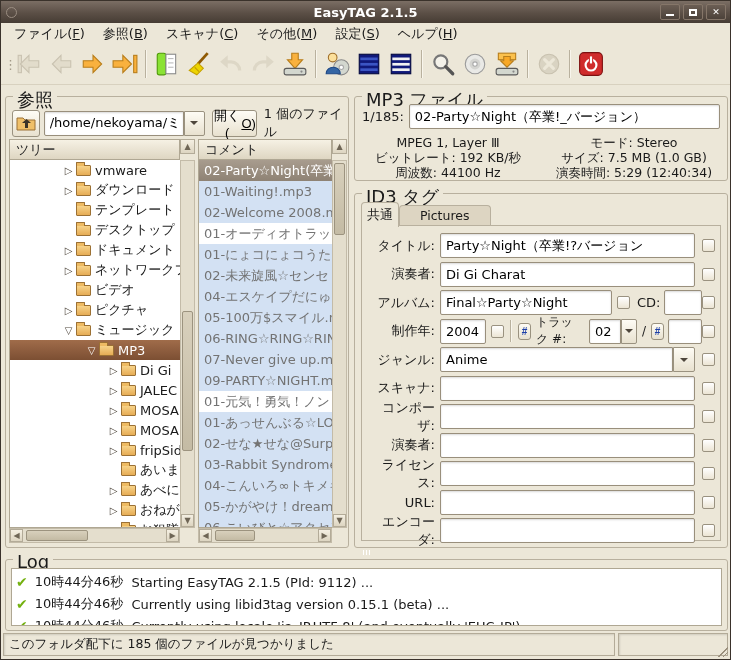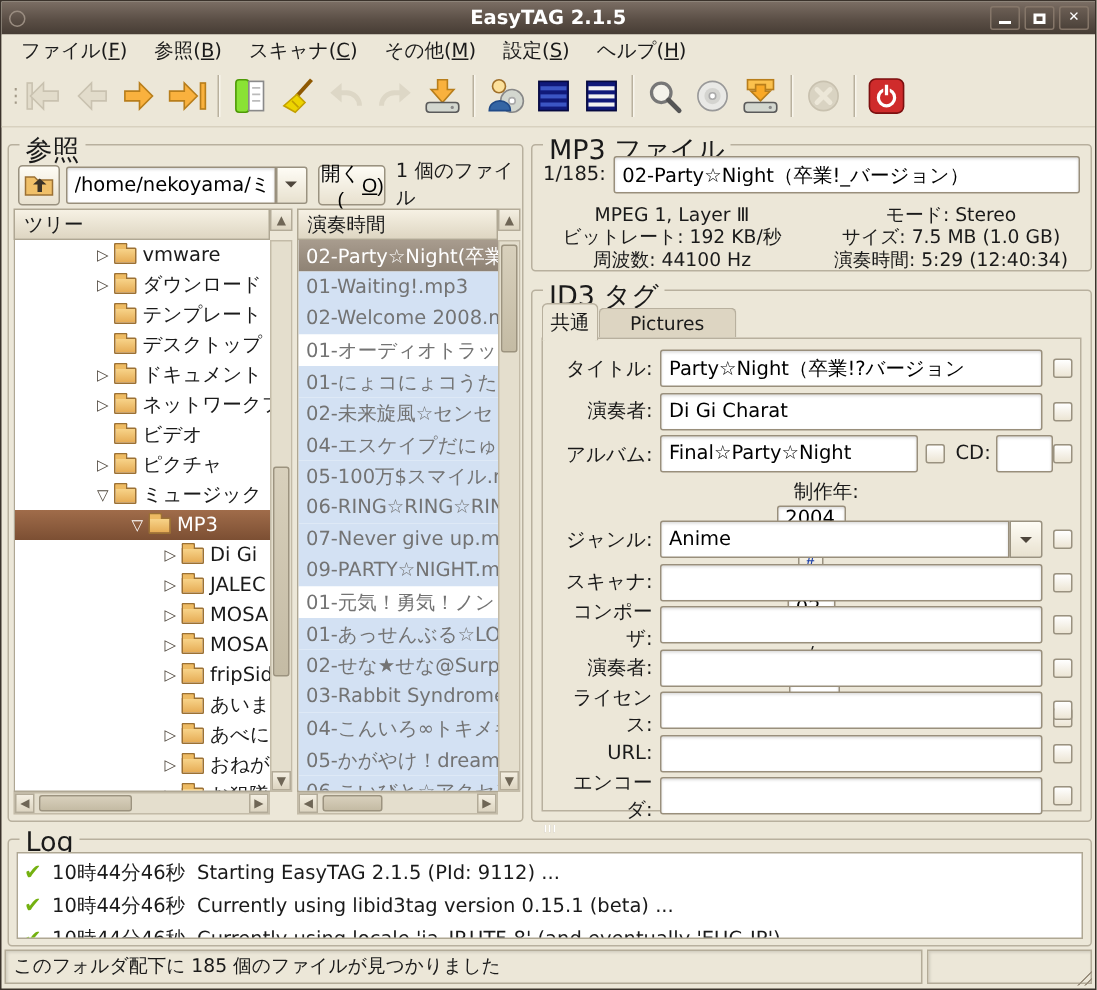--- a/index.html
+++ b/index.html
@@ -401,21 +401,21 @@
     <div class="hscroll" style="flex:none; margin-right:15px;">
       <div class="stepper">◀</div>
       <div class="thumb" style="margin:1px 0 1px 3px; width:62px;"></div>
       <div class="stepper" style="margin-left:auto;">▶</div>
     </div>
   </div>
 
   <div class="file-pane" style="left:192px; width:149px;">
     <div style="display:flex; flex:none;">
       <div class="lheader" style="flex:1;">
-          <span>演奏時間</span>
+          <span>コメント</span>
         </div>
       <div class="stepper" style="width:15px;height:15px;">▲</div>
     </div>
     <div class="pane-body">
       <div class="rows">
         <div class="frow sel">
             <span>02-Party☆Night(卒業</span>
           </div>
         <div class="frow alt">
             <span>01-Waiting!.mp3</span>
@@ -524,21 +524,21 @@
 
     <div class="trow">
       <span class="tlabel">アルバム:</span>
       <input class="entry" style="width: 172px;" value="Final☆Party☆Night">
       <span class="cb" style="margin-left:5px;"></span>
       <span style="margin-left:7px;">CD:</span>
       <input class="entry" style="width: 38px; margin-left: 4px;">
       <span class="cb" style="margin-left:auto;"></span>
     </div>
 
-    <div class="trow" style="font-size:12px;flex-direction:column;">
+    <div class="trow" style="font-size:12px;">
       <span class="tlabel">制作年:</span>
       <input class="entry" style="width: 46px;" value="2004">
       <span class="cb" style="margin-left:5px;"></span>
       <span style="width:0;height:22px;border-left:1px solid #b9b19e;border-right:1px solid #f8f5ec;margin:0 6px;"></span>
       <button class="btn numbtn">
           <span>#</span>
         </button>
       <span style="margin:0 4px 0 5px;">トラック #:</span>
       <input class="entry" style="width: 32px; border-radius: 2px 0px 0px 2px;" value="02">
       <div class="btn combo-arrow" style="width:21px; border-radius:0 2px 2px 0;"></div>

